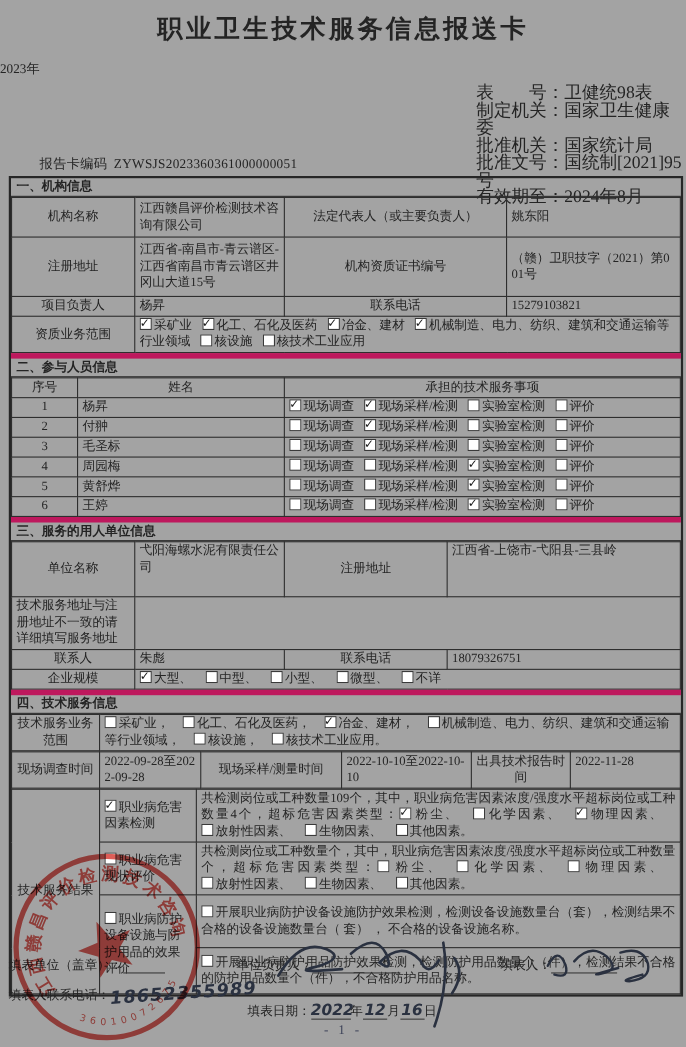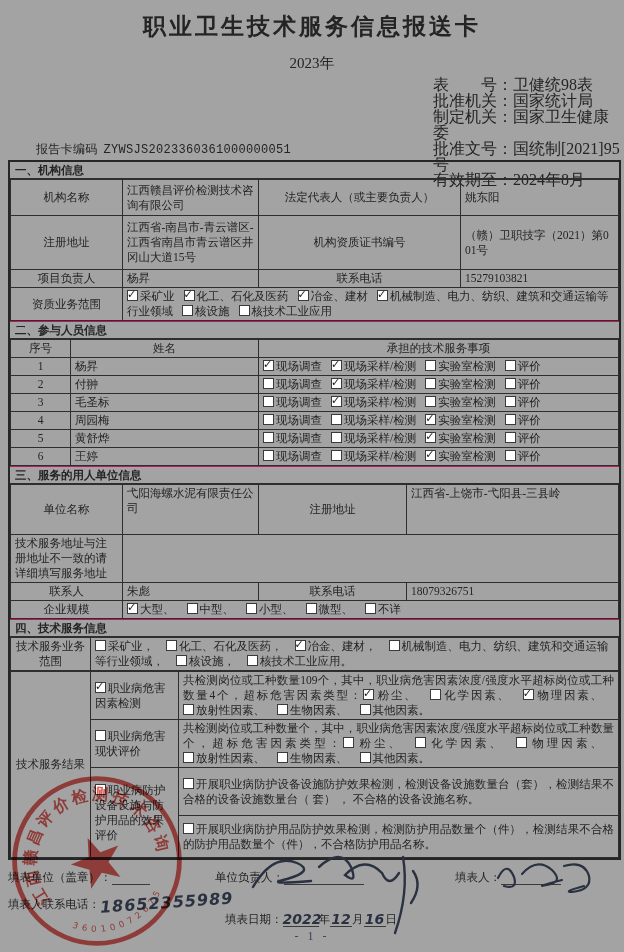--- a/index.html
+++ b/index.html
@@ -1,26 +1,26 @@
 <!DOCTYPE html>
 <html><head>
 <meta charset="utf-8">
 <style>
   html,body{margin:0;padding:0;background:#e8e8e8}
   .doc{position:relative;width:624px;height:952px;margin:0 auto;background:#a3a3a3;
        font-family:"Liberation Serif","DejaVu Serif",serif;color:#242424;overflow:hidden}
   .title{position:absolute;top:11px;left:0;width:100%;text-align:center;
          font-size:23px;font-weight:bold;letter-spacing:3px}
-  .year{position:absolute;top:54px;left:0;width:100%;text-align:center;font-size:15px}
+  .year{position:absolute;top:54px;left:0;width:100%;text-align:left;font-size:12px}
   .meta{position:absolute;top:77px;left:433px;font-size:16px;line-height:15.9px}
   .rcode{position:absolute;top:141px;left:36px;font-size:12px;letter-spacing:.3px}
-  .rcode .code{margin-left:6px;font-family:Liberation Mono, monospace}
+  .rcode .code{margin-left:6px;font-family:Liberation Serif, serif}
   .formwrap{position:absolute;top:160px;left:8px;width:609px;border:2px solid #262626}
   .stitle{font-weight:bold;font-size:11.5px;height:14px;line-height:14px;padding:1px 5px;
-          border-top:1px solid #be185d;border-bottom:1px solid #2e2e2e}
+          border-top:5px solid #be185d;border-bottom:1px solid #2e2e2e}
   .formwrap > .stitle:first-child{border-top:none}
   table{border-collapse:collapse;width:100%;table-layout:fixed;font-size:11.5px}
   td{border:1px solid #2e2e2e;padding:1px 4px;line-height:15px;vertical-align:middle;word-break:break-all}
   td.lab{text-align:center;padding:1px 2px}
   td.top{vertical-align:top}
   td.ctr{text-align:center}
   .cb{display:inline-block;width:9px;height:9px;border:1px solid #3a3a3a;position:relative;
       vertical-align:-1px;margin-right:2px;background:#fff}
   .cb[data-checked="true"]::after{content:"✓";position:absolute;left:-1px;top:-4px;font-size:11px;
       font-weight:bold;color:#1c1c1c;font-family:"DejaVu Sans",sans-serif}
@@ -41,22 +41,22 @@
 </head>
 <body>
 
 <div class="doc">
 
   <div class="title">职业卫生技术服务信息报送卡</div>
   <div class="year">2023年</div>
 
   <div class="meta">
     <div><span>表　　号：</span><span>卫健统98表</span></div>
+    <div><span>制定机关：</span><span>国家卫生健康委</span></div>
     <div><span>批准机关：</span><span>国家统计局</span></div>
-    <div><span>制定机关：</span><span>国家卫生健康委</span></div>
     <div><span>批准文号：</span><span>国统制[2021]95号</span></div>
     <div><span>有效期至：</span><span>2024年8月</span></div>
   </div>
 
   <div class="rcode">
     <span>报告卡编码</span><span class="code">ZYWSJS2023360361000000051</span>
   </div>
 
   <div class="formwrap">
 
@@ -181,20 +181,40 @@
       <colgroup>
           <col style="width:80px">
           <col>
         </colgroup>
       <tbody>
           <tr style="height:29px">
         <td class="lab">技术服务业务范围</td>
         <td class="tight">
           <span class="ck" style="white-space:normal"><i class="cb" data-checked="false"></i><span>采矿业，</span></span><span class="ck" style="white-space:normal"><i class="cb" data-checked="false"></i><span>化工、石化及医药，</span></span><span class="ck" style="white-space:normal"><i class="cb" data-checked="true"></i><span>冶金、建材，</span></span><span class="ck" style="white-space:normal"><i class="cb" data-checked="false"></i><span>机械制造、电力、纺织、建筑和交通运输等行业领域，</span></span><span class="ck" style="white-space:normal"><i class="cb" data-checked="false"></i><span>核设施，</span></span><span class="ck" style="white-space:normal"><i class="cb" data-checked="false"></i><span>核技术工业应用。</span></span>
         </td>
+      </tr>
+    </tbody>
+      </table>
+    <table>
+      <colgroup>
+          <col style="width:80px">
+          <col style="width:92px">
+          <col style="width:128px">
+          <col style="width:118px">
+          <col style="width:90px">
+          <col>
+        </colgroup>
+      <tbody>
+          <tr style="height:29px">
+        <td class="lab">现场调查时间</td>
+        <td>2022-09-28至2022-09-28</td>
+        <td class="lab">现场采样/测量时间</td>
+        <td>2022-10-10至2022-10-10</td>
+        <td class="lab">出具技术报告时间</td>
+        <td class="top">2022-11-28</td>
       </tr>
     </tbody>
       </table>
     <table>
       <colgroup>
           <col style="width:80px">
           <col style="width:88px">
           <col>
         </colgroup>
       <tbody>

